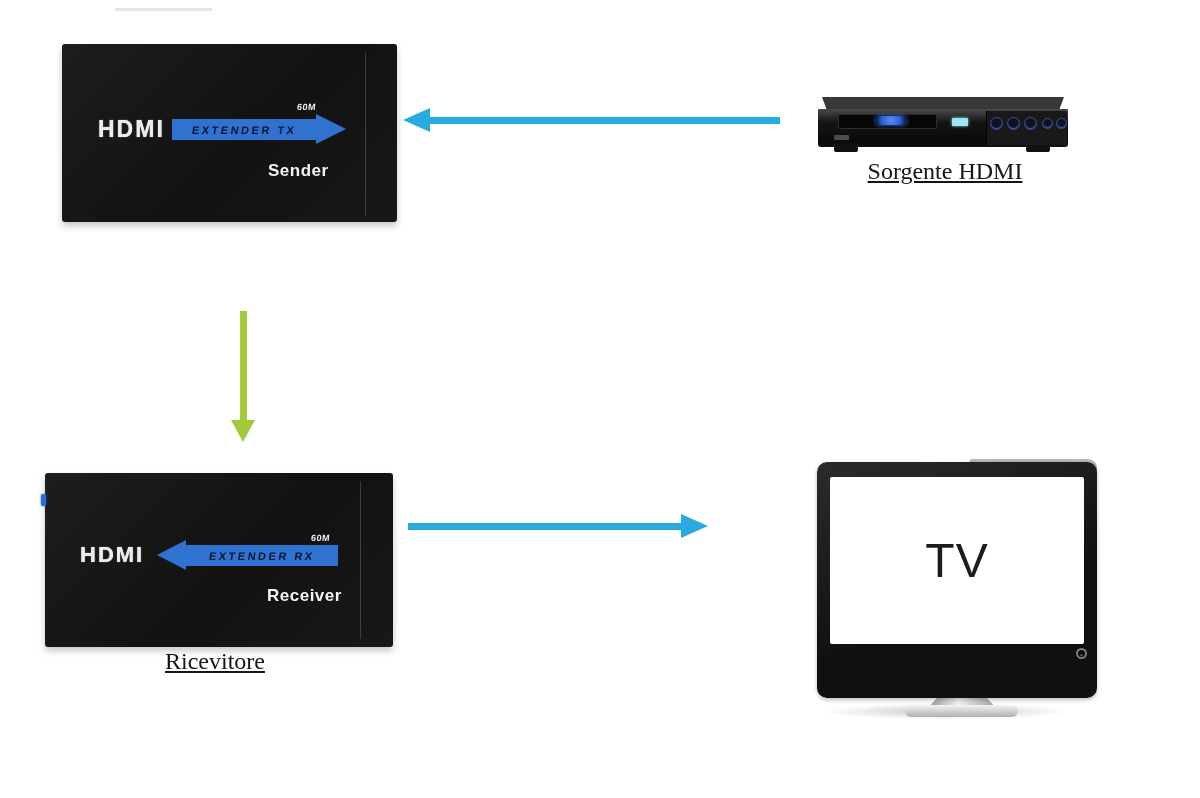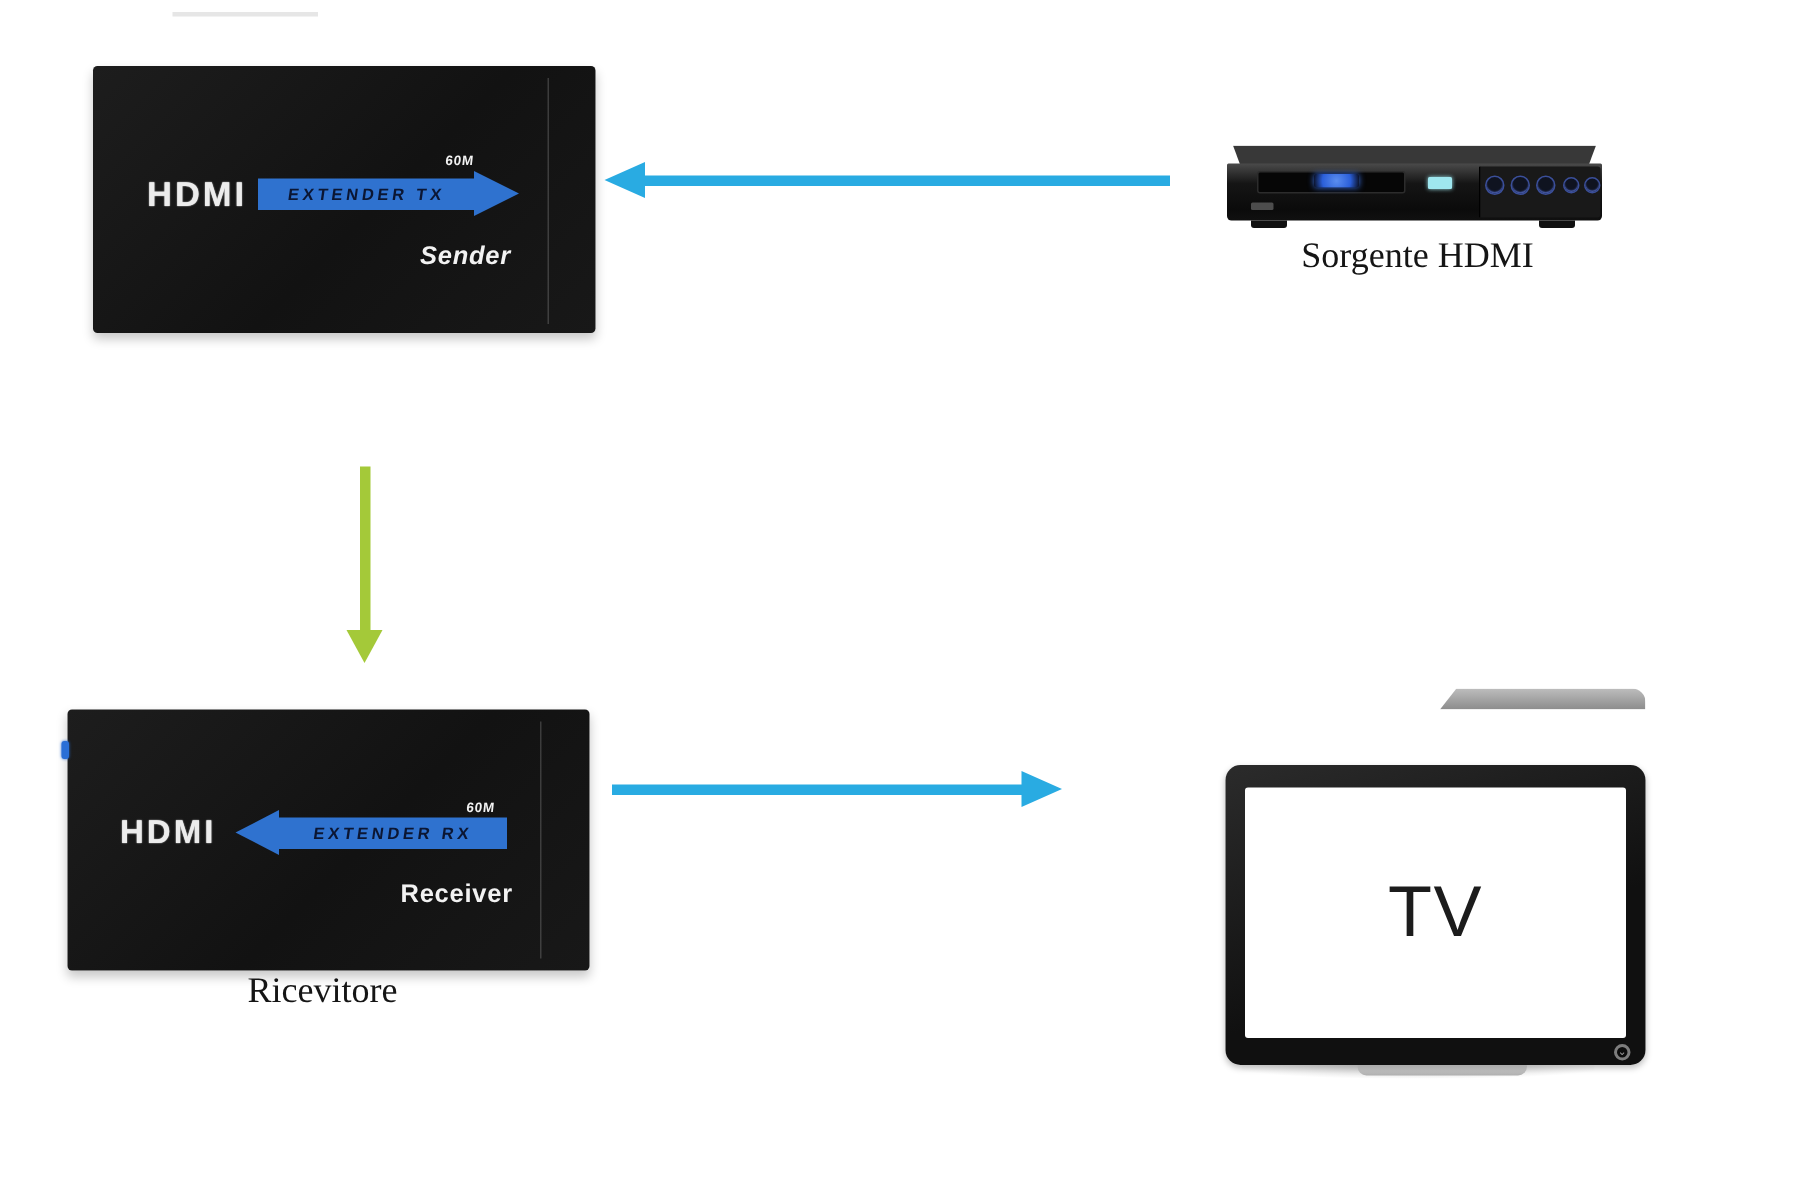--- a/index.html
+++ b/index.html
@@ -16,21 +16,21 @@
                   display:flex;align-items:center;justify-content:center;}
   .dev-arrow-label{color:var(--arrow-text,#0b1633);font-size:11px;font-weight:700;
                    letter-spacing:2.5px;transform:skewX(-8deg);white-space:nowrap;}
   .range-label{position:absolute;color:#f2f2f2;font-size:9px;font-weight:700;
                letter-spacing:.5px;transform:skewX(-6deg);}
   .role-label{position:absolute;color:#f2f2f2;font-weight:700;font-size:17px;letter-spacing:.5px;}
   .led{position:absolute;background:#2a6fd6;border-radius:2px;box-shadow:0 0 2px #2a6fd6;}
 
   
   .caption{position:absolute;font-family:"Liberation Serif","DejaVu Serif",serif;
-           color:#151515;text-align:center;}
+           color:#151515;text-align:center;text-decoration:underline;}
 
   
   .conn-label{position:absolute;color:#2f2f2f;font-size:19px;text-align:center;word-spacing:5px;}
   .conn-line{position:absolute;background:var(--cyan,#29abe2);}
   .tri{position:absolute;width:0;height:0;}
   .tri-left {border-top:12px solid transparent;border-bottom:12px solid transparent;
              border-right:27px solid var(--cyan,#29abe2);}
   .tri-right{border-top:12px solid transparent;border-bottom:12px solid transparent;
              border-left:27px solid var(--cyan,#29abe2);}
   .tri-down {border-left:12px solid transparent;border-right:12px solid transparent;
@@ -88,21 +88,21 @@
   <div class="artifact" style="left:115px;top:8px;width:97px;height:3px;"></div>
 
   <div class="device-box" style="left:62px;top:44px;width:335px;height:178px;">
     <div class="panel-line" style="left:303px;top:8px;height:164px;"></div>
     <div class="hdmi-logo" style="left:36px;top:74px;">HDMI</div>
     <div class="range-label" style="left:235px;top:58px;">60M</div>
     <div class="dev-arrow-body" style="left:110px;top:75px;width:144px;height:21px;">
       <span class="dev-arrow-label">EXTENDER TX</span>
     </div>
     <div class="tri tri-dev-right" style="left:254px;top:70px;"></div>
-    <div class="role-label" style="left:218px;top:117px;font-style:italic;">Sender</div>
+    <div class="role-label" style="left:206px;top:117px;">Sender</div>
   </div>
 
   <div class="conn-line" style="left:428px;top:117px;width:352px;height:7px;"></div>
   <div class="tri tri-left" style="left:403px;top:108px;"></div>
 
   <div class="player" style="left:818px;top:97px;width:250px;height:58px;">
     <div class="player-top"></div>
     <div class="player-body"></div>
     <div class="tray"></div>
     <div class="bluray-logo"></div>
@@ -135,20 +135,20 @@
   </div>
   <div class="caption" style="left:110px;top:648px;width:210px;font-size:24px;">Ricevitore</div>
 
   <div class="conn-line" style="left:408px;top:523px;width:274px;height:7px;"></div>
   <div class="tri tri-right" style="left:681px;top:514px;"></div>
 
   <div class="floor-shadow" style="left:828px;top:704px;width:235px;height:15px;"></div>
   <div class="stand-neck" style="left:926px;top:660px;width:72px;height:50px;"></div>
   <div class="stand-base" style="left:905px;top:705px;width:113px;height:12px;"></div>
   <div class="tv-notch" style="left:960px;top:459px;width:137px;height:14px;"></div>
-  <div class="tv-frame" style="left:817px;top:462px;width:280px;height:200px;margin-top:48px;">
+  <div class="tv-frame" style="left:817px;top:462px;width:280px;height:236px;">
     <div class="tv-screen" style="left:13px;top:15px;width:254px;height:167px;">
       <span class="tv-text">TV</span>
     </div>
     <div class="power" style="left:259px;top:186px;">⌄</div>
   </div>
 
 </div>
 
 </body></html>

